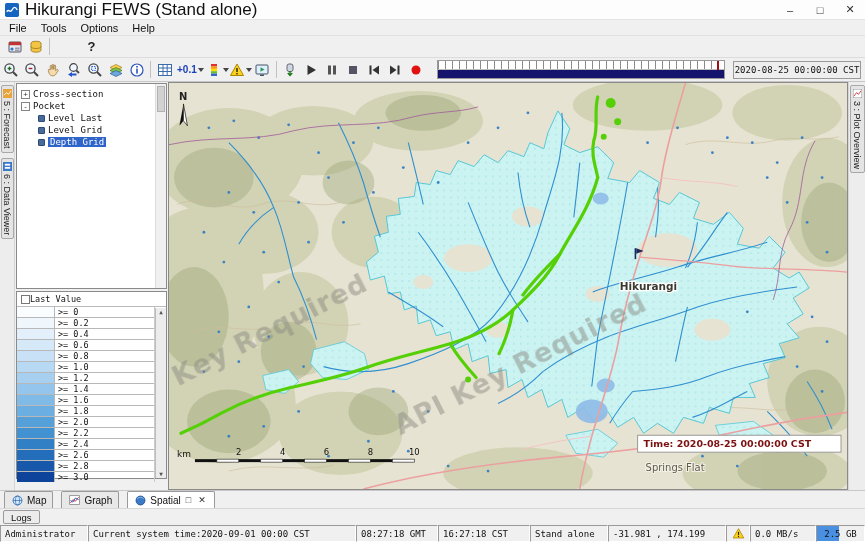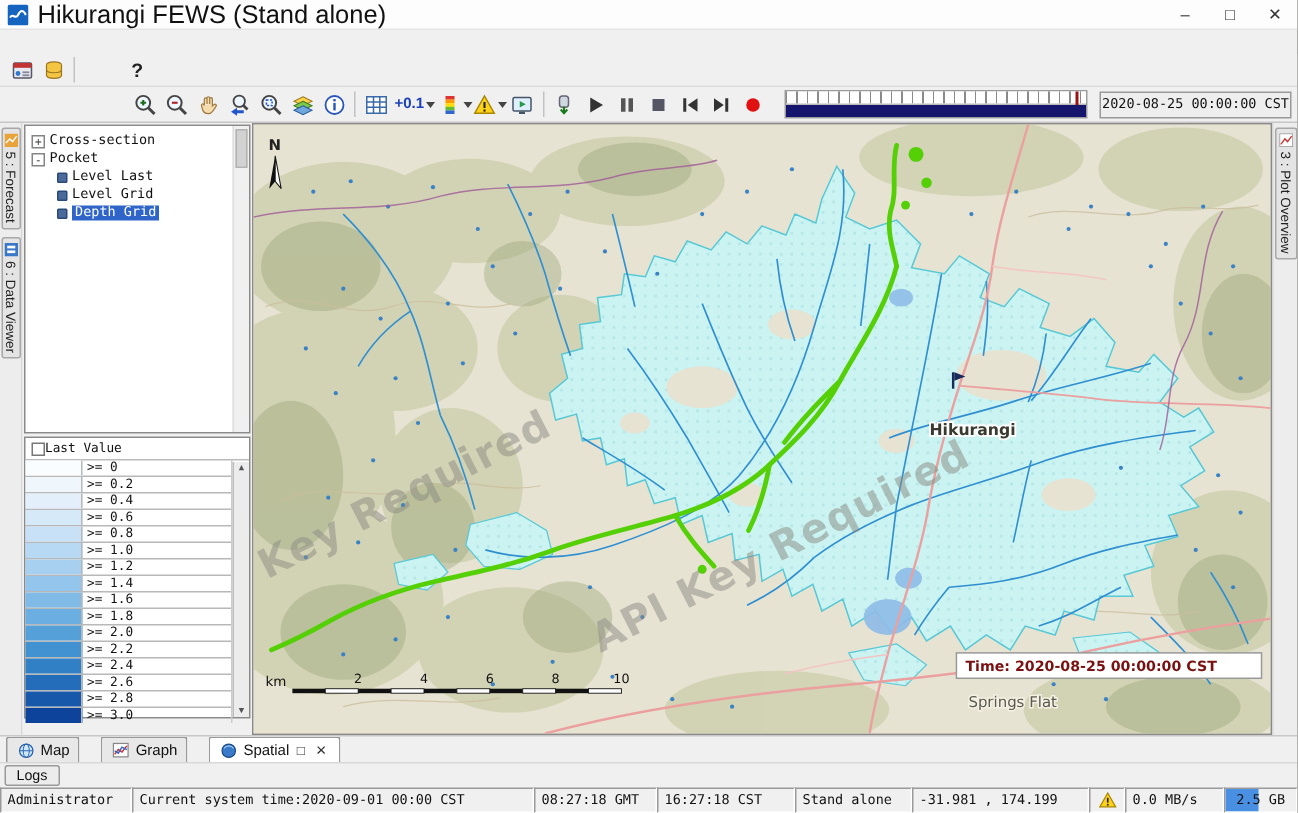--- a/index.html
+++ b/index.html
@@ -10,21 +10,21 @@
 .ticon{width:14px;height:14px;margin-right:6px;flex:none}
 .title-text{font-size:17px;color:#111}
 .wctrls{margin-left:auto;display:flex;height:100%}
 .wctrl{width:30px;display:flex;align-items:center;justify-content:center;font-size:11px;color:#333}
 
 .menubar{position:absolute;top:20px;left:0;width:100%;height:16px;background:#f0f0f0;display:flex;align-items:center;border-bottom:1px solid #e0e0e0;padding-left:2px}
 .menu-item{padding:0 7px;font-size:11px}
 
 .tb{position:absolute;left:0;width:100%;background:#f0f0f0;display:flex;align-items:center}
 #tb1{top:36px;height:22px;border-bottom:1px solid #dcdcdc;padding-left:4px}
-#tb2{top:58px;height:24px;border-bottom:1px solid #c6c6c6;padding-left:86px}
+#tb2{top:58px;height:24px;border-bottom:1px solid #c6c6c6;}
 .tbtn{width:21px;height:21px;display:inline-flex;align-items:center;justify-content:center;flex:none}
 .sep{width:1px;height:17px;background:#c2c2c2;margin:0 3px;flex:none}
 .drop{display:inline-flex;align-items:center;flex:none}
 .caret{width:0;height:0;border-left:3px solid transparent;border-right:3px solid transparent;border-top:4px solid #444;margin-left:1px}
 .threshold-btn{display:inline-flex;align-items:center;height:20px;padding:0 2px;font-weight:bold;color:#1a3fbb;font-size:10px;flex:none}
 .timeline{flex:1;height:19px;margin:0 8px 0 10px;border:1px solid #9a9a9a;background:#fff;display:flex;flex-direction:column;min-width:120px;position:relative}
 .ruler{height:9px;border-bottom:1px solid #bbb;background:repeating-linear-gradient(90deg,#8a8a8a 0 1px,#ffffff 1px 7px)}
 .tl-thumb{position:absolute;right:5px;top:0;width:2px;height:9px;background:#a01010}
 .navy{flex:1;background:#15156e}
 .dtbox{width:128px;height:18px;border:1px solid #9a9a9a;background:#eeeeee;display:flex;align-items:center;justify-content:center;font-family:"DejaVu Sans Mono",monospace;font-size:9px;flex:none;margin-right:4px;white-space:nowrap}
@@ -55,21 +55,21 @@
 .lrow:last-child{border-bottom:none}
 .swatch{width:38px;border-right:1px solid #b8b8b8;flex:none}
 .llabel{padding-left:3px;display:flex;align-items:center}
 .legend-scroll{position:absolute;right:0;top:16px;bottom:0;width:11px;background:#ececec;border-left:1px solid #bbb;display:flex;flex-direction:column;justify-content:space-between;align-items:center;padding:1px 0}
 .sarrow{font-size:6px;color:#555;line-height:6px}
 
 .map{flex:1;position:relative;background:#e7e3d2;border:1px solid #8a8a8a}
 .map svg{position:absolute;inset:0;width:100%;height:100%}
 svg text{font-family:"DejaVu Sans",sans-serif}
 
-.tabsrow{position:absolute;top:490px;left:0;width:100%;height:18px;background:#f0f0f0;border-top:1px solid #c8c8c8;display:flex;align-items:flex-end;padding-left:4px;gap:14px}
+.tabsrow{position:absolute;top:490px;left:0;width:100%;height:18px;background:#f0f0f0;border-top:1px solid #c8c8c8;display:flex;align-items:flex-end;padding-left:4px;gap:8px}
 .btab{display:inline-flex;align-items:center;gap:3px;height:17px;padding:0 6px;border:1px solid #9a9a9a;border-bottom:none;background:#e8e8e8;font-size:10px;border-radius:2px 2px 0 0}
 .btab.active{background:#fff}
 .btabicon{width:13px;height:13px;flex:none}
 .pctrl{font-size:9px;padding:0 2px;color:#333}
 
 .logsrow{position:absolute;top:508px;left:0;width:100%;height:17px;background:#f0f0f0;display:flex;align-items:center;padding-left:3px;border-top:1px solid #d8d8d8}
 .logs-btn{height:14px;padding:0 7px;border:1px solid #9a9a9a;background:#ececec;font-size:9.5px;display:flex;align-items:center;border-radius:2px}
 
 .status{position:absolute;top:525px;left:0;width:100%;height:17px;background:#f0f0f0;display:flex;font-family:"DejaVu Sans Mono",monospace;font-size:9px}
 .scell{border:1px solid;border-color:#9a9a9a #ffffff #ffffff #9a9a9a;display:flex;align-items:center;padding:0 4px;white-space:nowrap;overflow:hidden;flex:none}
@@ -88,20 +88,26 @@
         <path d="M2 10 C4 6 6 12 8 8 S12 4 14 8" stroke="#fff" stroke-width="1.6" fill="none"></path>
       </svg>
     <span class="title-text">Hikurangi FEWS  (Stand alone)</span>
     <div class="wctrls">
       <span class="wctrl">–</span>
       <span class="wctrl">□</span>
       <span class="wctrl">✕</span>
     </div>
   </div>
 
+  <div class="menubar">
+    <span class="menu-item">File</span>
+    <span class="menu-item">Tools</span>
+    <span class="menu-item">Options</span>
+    <span class="menu-item">Help</span>
+  </div>
 
   <div class="tb" id="tb1">
     <span class="tbtn">
       <svg viewBox="0 0 16 16" width="16" height="16">
           <rect x="2" y="3" width="12" height="10" rx="1" fill="#e8e8f0" stroke="#556"></rect>
           <rect x="2" y="3" width="12" height="3.2" fill="#c23333"></rect>
           <circle cx="5" cy="10" r="1.6" fill="#3377cc"></circle>
           <rect x="8" y="8.6" width="4.5" height="1.2" fill="#889"></rect>
           <rect x="8" y="10.6" width="4.5" height="1.2" fill="#889"></rect>
         </svg>

